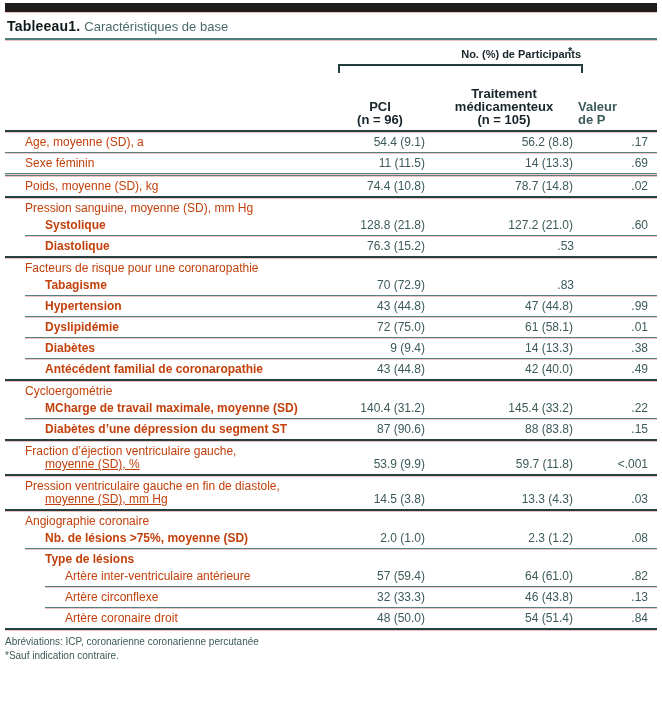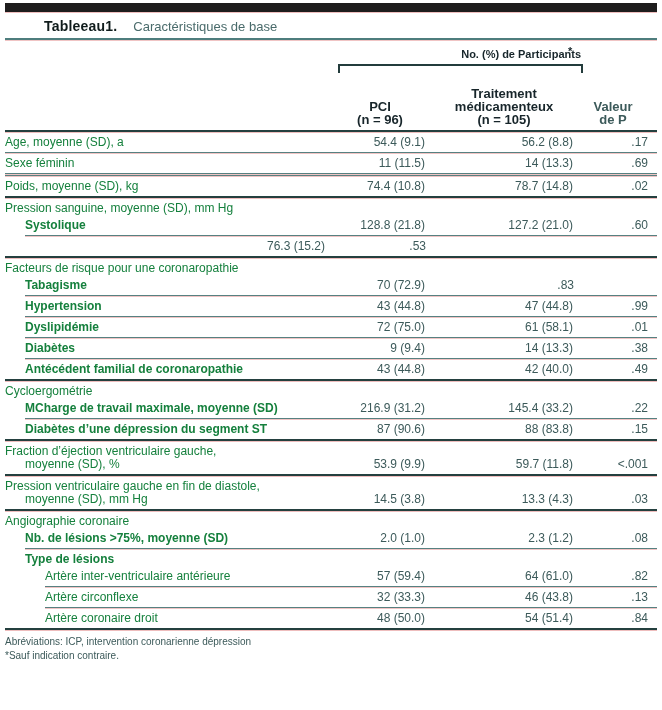--- a/index.html
+++ b/index.html
@@ -3,44 +3,44 @@
 <meta charset="utf-8">
 <style>
   html,body{margin:0;padding:0;background:#fff;}
   body{width:662px;height:710px;font-family:"Liberation Sans",sans-serif;color:#3c5a5a;
        -webkit-font-smoothing:antialiased;}
   .page{position:relative;width:652px;padding:0 5px;}
 
   .topbar{height:9px;background:#1e1d1d;margin-top:3px;box-shadow:0 1px 0 #eebdbd;}
 
   .title{padding:7px 2px 4px 2px;font-size:13px;line-height:15px;}
-  .title-bold{font-weight:bold;font-size:14px;color:#101c1c;letter-spacing:.2px;margin-left:37px;}
-  .title-rest{color:#4a6b6b;font-size:13px;margin-left:16px;}
+  .title-bold{font-weight:bold;font-size:14px;color:#101c1c;letter-spacing:.2px;}
+  .title-rest{color:#4a6b6b;font-size:13px;margin-left:4px;}
   .title-rule{height:2px;background:#4e7d7d;box-shadow:0 1px 0 #f0c4c4;}
 
   .thead{position:relative;height:90px;}
   .span-head{position:absolute;left:330px;top:8px;width:246px;text-align:right;
              font-weight:bold;font-size:11px;color:#17252a;}
   .span-star{position:absolute;left:563px;top:5px;font-weight:bold;font-size:11px;color:#17252a;}
   .bracket{position:absolute;left:333px;top:24px;width:241px;height:7px;
            border-top:2px solid #233c3c;border-left:2px solid #233c3c;border-right:2px solid #233c3c;}
   .col-heads{position:absolute;left:0;bottom:4px;width:652px;display:grid;
              grid-template-columns:325px 100px 148px 74px;align-items:end;}
   .head-cell{font-weight:bold;font-size:13px;line-height:13px;color:#17252a;text-align:center;}
-  .head-cell.c-p{text-align:center;padding-right:4px;}
+  .head-cell.c-p{text-align:left;padding-right:4px;}
   .head-rule{height:2px;background:#24403f;box-shadow:0 1px 0 #eebdbd;}
 
   #rows{margin-top:1px;}
   .row{display:grid;grid-template-columns:325px 100px 148px 74px;align-items:end;
        padding:3px 0 3px 0;font-size:12px;line-height:13px;}
   .row.grp{padding-bottom:1px;}
-  .c-label{color:#15803d;}
+  .c-label{color:#c2410c;margin-left:20px;}
   .ind1{padding-left:20px;font-weight:bold;}
   .ind2{padding-left:40px;}
-  .lbl2{padding-left:20px;}
+  .lbl2{padding-left:20px;text-decoration:underline;}
   .c-pci,.c-med,.c-p{text-align:right;color:#3c5a5a;white-space:nowrap;}
   .c-pci{padding-right:5px;}
   .c-med{padding-right:5px;}
   .c-p{padding-right:4px;}
 
   .rule{height:1px;background:#568181;box-shadow:0 1px 0 #f0c4c4;margin-bottom:1px;}
   .rule.i1{margin-left:20px;}
   .rule.i2{margin-left:40px;}
   .rule.section{height:2px;background:#24403f;box-shadow:0 1px 0 #eebdbd;margin-left:0;}
 
@@ -111,20 +111,21 @@
         <div class="c-p"></div>
       </div>
       <div class="row">
         <div class="c-label ind1">Systolique</div>
         <div class="c-pci">128.8 (21.8)</div>
         <div class="c-med">127.2 (21.0)</div>
         <div class="c-p">.60</div>
       </div>
       <div class="rule i1"></div>
       <div class="row">
+        <div class="c-label ind1">Diastolique</div>
         <div class="c-pci">76.3 (15.2)</div>
         <div class="c-p">.53</div>
       </div>
       <div class="rule section"></div>
       <div class="row grp">
         <div class="c-label">Facteurs de risque pour une coronaropathie</div>
         <div class="c-pci"></div>
         <div class="c-med"></div>
         <div class="c-p"></div>
       </div>
@@ -163,21 +164,21 @@
       </div>
       <div class="rule section"></div>
       <div class="row grp">
         <div class="c-label">Cycloergométrie</div>
         <div class="c-pci"></div>
         <div class="c-med"></div>
         <div class="c-p"></div>
       </div>
       <div class="row">
         <div class="c-label ind1">MCharge de travail maximale, moyenne (SD)</div>
-        <div class="c-pci">216.9 (31.2)</div>
+        <div class="c-pci">140.4 (31.2)</div>
         <div class="c-med">145.4 (33.2)</div>
         <div class="c-p">.22</div>
       </div>
       <div class="rule i1"></div>
       <div class="row">
         <div class="c-label ind1">Diabètes d’une dépression du segment ST</div>
         <div class="c-pci">87 (90.6)</div>
         <div class="c-med">88 (83.8)</div>
         <div class="c-p">.15</div>
       </div>
@@ -238,17 +239,17 @@
       <div class="row">
         <div class="c-label ind2">Artère coronaire droit</div>
         <div class="c-pci">48 (50.0)</div>
         <div class="c-med">54 (51.4)</div>
         <div class="c-p">.84</div>
       </div>
       <div class="rule section"></div>
     </div>
 
   <div class="foot">
-    <div>Abréviations: ICP, intervention coronarienne dépression</div>
+    <div>Abréviations: ICP, coronarienne coronarienne percutanée</div>
     <div>*Sauf indication contraire.</div>
   </div>
 
 </div>
 
 </body></html>

